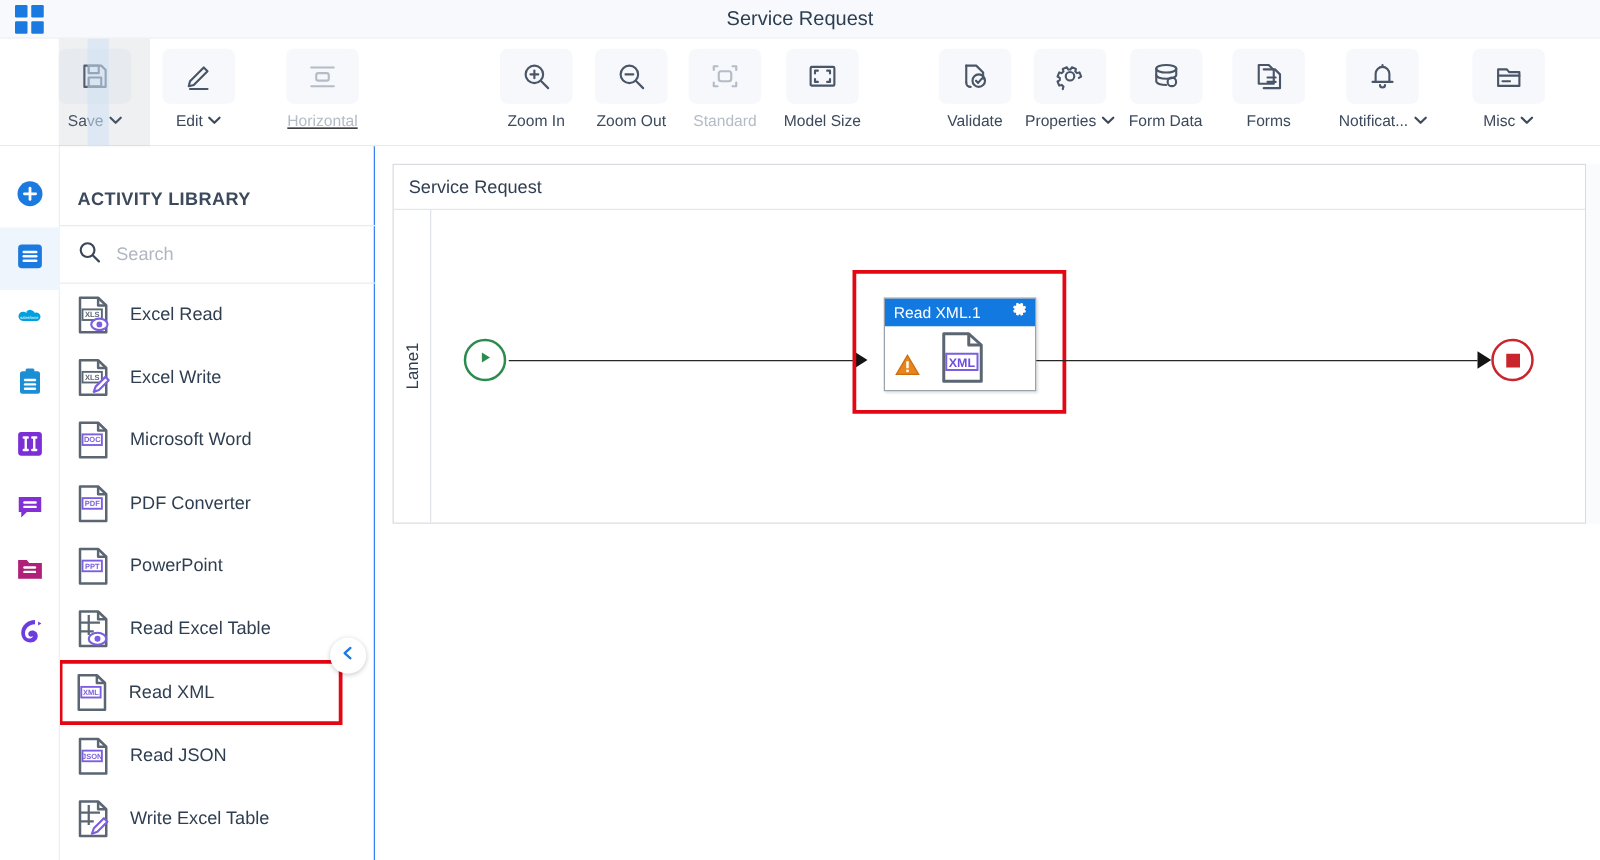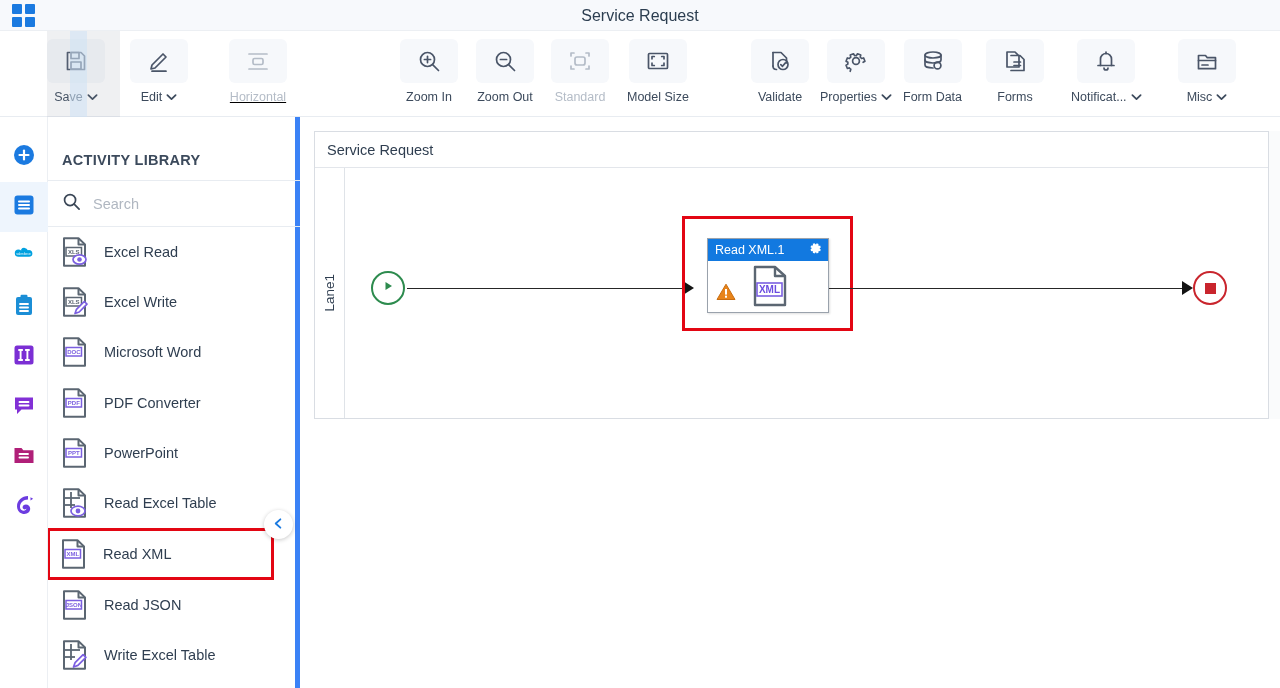--- a/index.html
+++ b/index.html
@@ -81,21 +81,21 @@
   .rail-item {
     position: relative; width: 48px; height: 50px;
     display: flex; align-items: center; justify-content: center;
     cursor: pointer;
   }
   .rail-item.active { background: #eef5fd; }
 
   
   #library {
     position: absolute; left: 48px; top: 117px; width: 252px; height: 571px;
-    background: #ffffff; border-right: 5px solid #3b82f6;
+    background: #ffffff; border-right: 1px solid #3b82f6;
   }
   #library-header {
     position: absolute; left: 0; top: 0; width: 252px; height: 64px;
     display: flex; align-items: flex-end; padding: 0 0 12px 14px;
     border-bottom: 1px solid #e8ecf1;
   }
   #library-title {
     font-size: 14.5px; font-weight: bold; color: #3c4a5c; letter-spacing: .3px;
   }
   #search-row {

